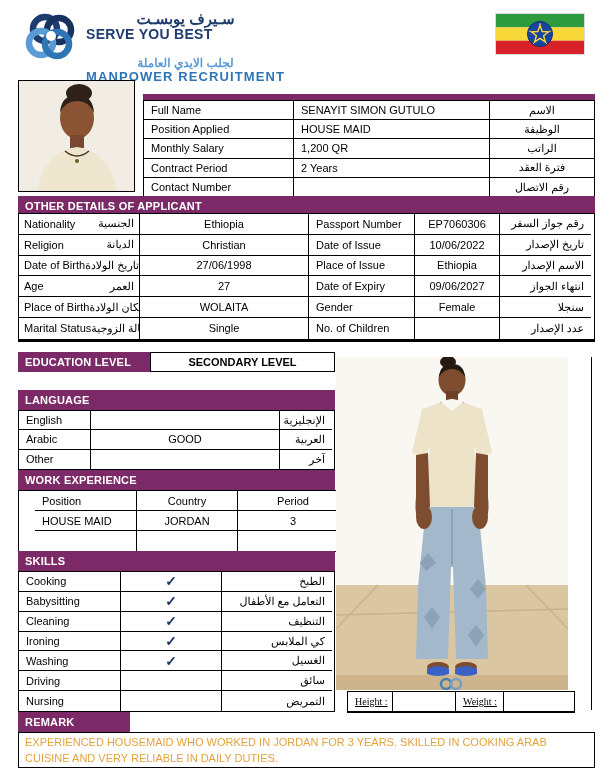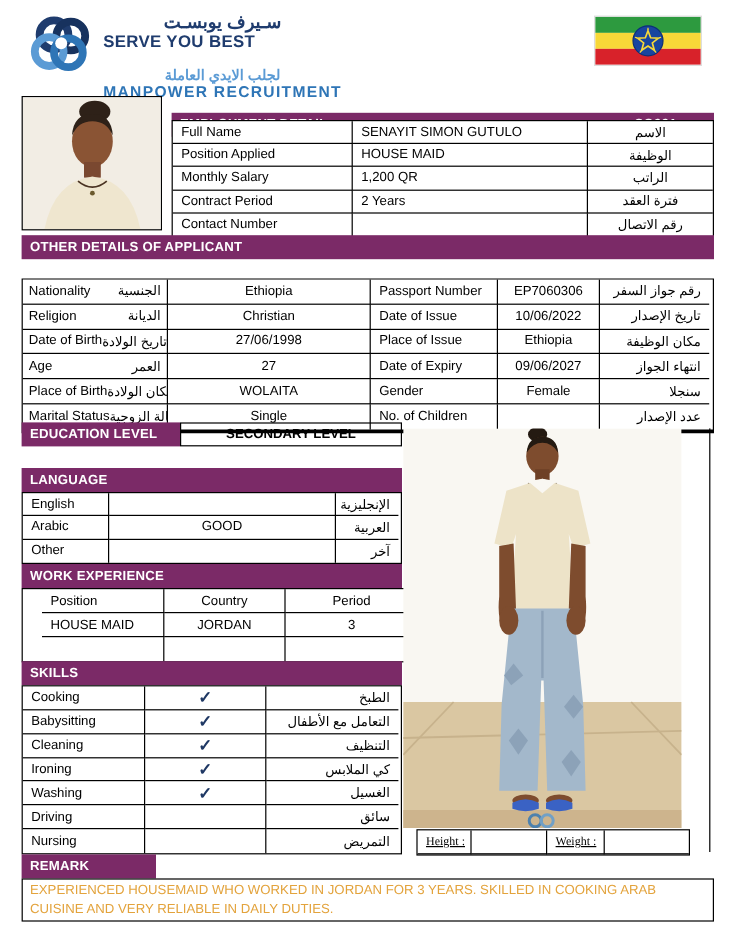--- a/index.html
+++ b/index.html
@@ -115,21 +115,21 @@
     <div class="cell left">2 Years</div>
     <div class="cell ctr lc">فترة العقد</div>
     <div class="cell left lr">Contact Number</div>
     <div class="cell left lr"></div>
     <div class="cell ctr lc lr">رقم الاتصال</div>
   </div>
 
   <div class="phdr" style="left:18px; top:196px; width:577px; height:20px;">
     <span>OTHER DETAILS OF APPLICANT</span>
   </div>
-  <div class="grid" style="left:18px; top:232px; width:577px; grid-template-columns:121px 169px 106px 85px 91px; grid-auto-rows:20.8px; border-bottom:3px solid #000;text-align:center;">
+  <div class="grid" style="left:18px; top:213px; width:577px; grid-template-columns:121px 169px 106px 85px 91px; grid-auto-rows:20.8px; border-bottom:3px solid #000;text-align:center;">
     <div class="cell between">
         <span>Nationality</span>
         <span>الجنسية</span>
       </div>
     <div class="cell ctr">Ethiopia</div>
     <div class="cell left">Passport Number</div>
     <div class="cell ctr">EP7060306</div>
     <div class="cell rgt lc">رقم جواز السفر</div>
     <div class="cell between">
         <span>Religion</span>
@@ -139,21 +139,21 @@
     <div class="cell left">Date of Issue</div>
     <div class="cell ctr">10/06/2022</div>
     <div class="cell rgt lc">تاريخ الإصدار</div>
     <div class="cell between">
         <span>Date of Birth</span>
         <span>تاريخ الولادة</span>
       </div>
     <div class="cell ctr">27/06/1998</div>
     <div class="cell left">Place of Issue</div>
     <div class="cell ctr">Ethiopia</div>
-    <div class="cell rgt lc">مكان الوظيفة</div>
+    <div class="cell rgt lc">الاسم الإصدار</div>
     <div class="cell between">
         <span>Age</span>
         <span>العمر</span>
       </div>
     <div class="cell ctr">27</div>
     <div class="cell left">Date of Expiry</div>
     <div class="cell ctr">09/06/2027</div>
     <div class="cell rgt lc">انتهاء الجواز</div>
     <div class="cell between">
         <span>Place of Birth</span>

